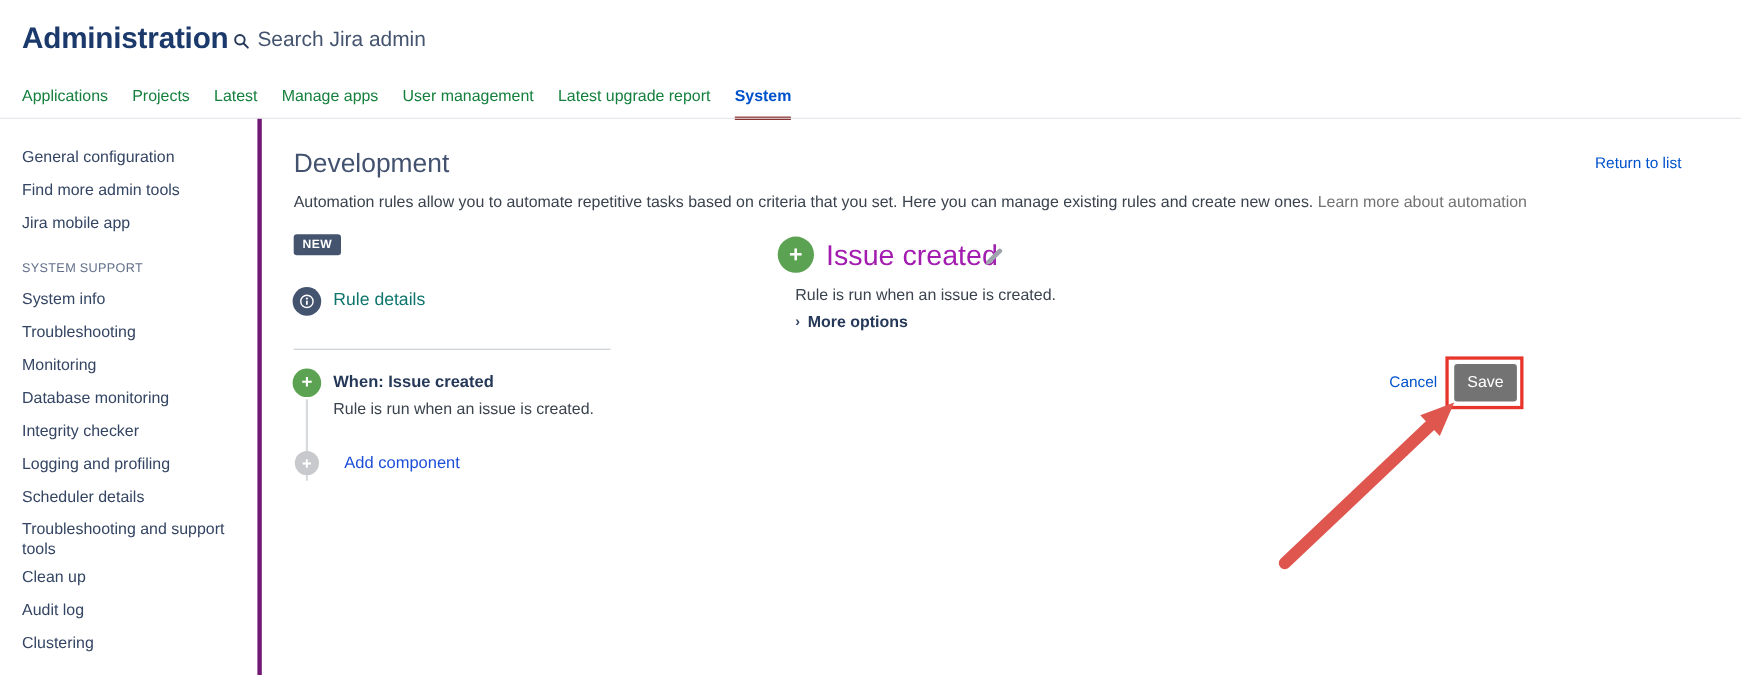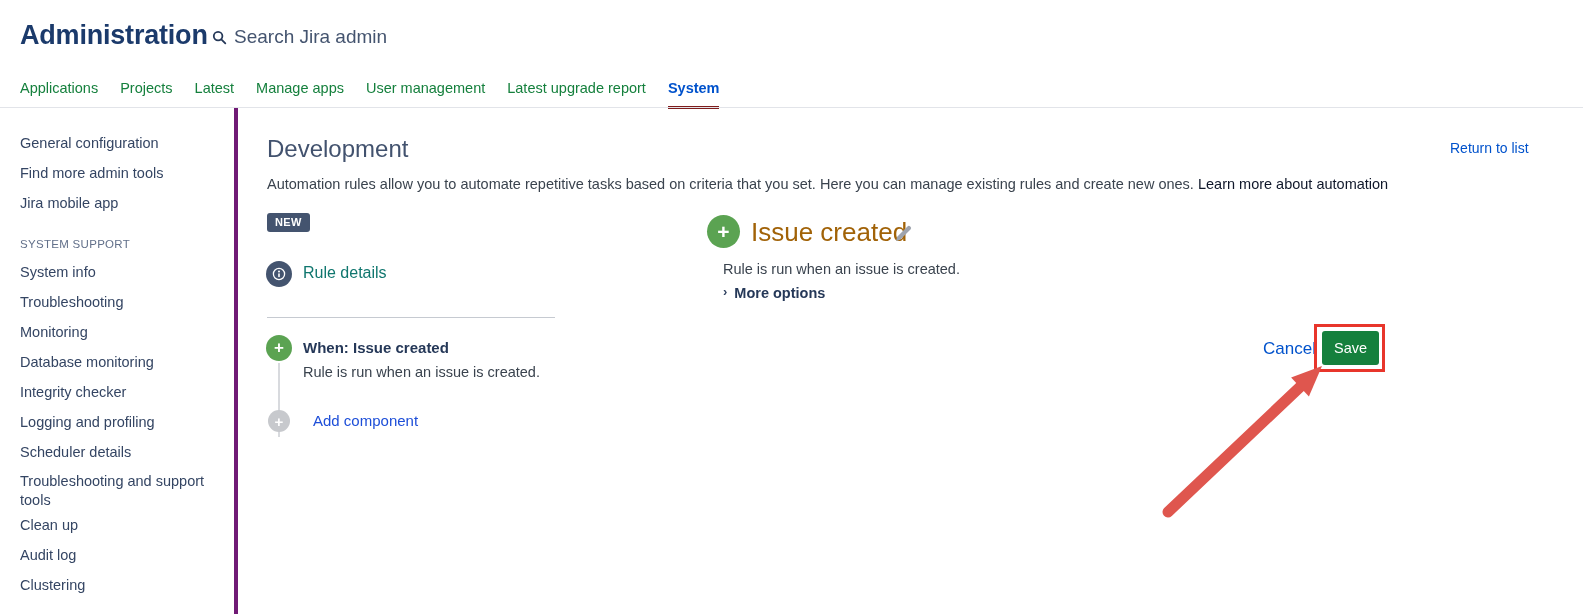--- a/index.html
+++ b/index.html
@@ -32,51 +32,51 @@
     line-height:19px; cursor:pointer; }
   .side-section { position:absolute; left:20px; font-size:11.5px; color:#62708a;
     letter-spacing:0.3px; }
 
   
   .page-title { position:absolute; left:267px; top:135px; font-size:24px; font-weight:400;
     color:#42526e; }
   .return-link { position:absolute; left:1450px; top:140px; font-size:14px; color:#0052cc;
     cursor:pointer; text-decoration:none; }
   .page-desc { position:absolute; left:267px; top:176px; font-size:14.5px; color:#3a434e; }
-  .page-desc a { color:#0f172a; text-decoration:none; cursor:pointer;margin-top:44px; }
+  .page-desc a { color:#737373; text-decoration:none; cursor:pointer;margin-top:44px; }
 
   .new-badge { position:absolute; left:267px; top:213px; background:#44546f; color:#fff;
     font-size:11px; font-weight:700; padding:3px 8px 4px; border-radius:3px; letter-spacing:0.4px; }
 
   .circle { border-radius:50%; display:flex; align-items:center; justify-content:center; }
   .rd-icon { position:absolute; left:266px; top:261px; width:26px; height:26px; background:#44546f; }
   .rd-label { position:absolute; left:303px; top:264px; font-size:16px; color:#0f766e; cursor:pointer; }
   .panel-divider { position:absolute; left:267px; top:317px; width:288px; height:1px; background:#c6cad1; }
 
   .when-icon { position:absolute; left:266px; top:335px; width:26px; height:26px; background:#5ba352;
     color:#fff; font-size:17px; font-weight:700; }
   .when-title { position:absolute; left:303px; top:339px; font-size:15px; font-weight:700; color:#253858; cursor:pointer; }
   .when-sub { position:absolute; left:303px; top:364px; font-size:14.5px; color:#3a434e; }
   .connector { position:absolute; left:278px; top:363px; width:2px; height:74px; background:#d8dade; }
   .add-icon { position:absolute; left:268px; top:410px; width:22px; height:22px; background:#c7c9cd;
     color:#fff; font-size:15px; font-weight:700; }
   .add-label { position:absolute; left:313px; top:412px; font-size:15px; color:#1d4ed8; cursor:pointer; }
 
   .rule-icon { position:absolute; left:707px; top:215px; width:33px; height:33px; background:#5ba352;
     color:#fff; font-size:21px; font-weight:700; }
-  .rule-name { position:absolute; left:751px; top:217px; font-size:26px; font-weight:400; color:#a16207; }
+  .rule-name { position:absolute; left:751px; top:217px; font-size:26px; font-weight:400; color:#a21caf; }
   .pencil { position:absolute; left:894px; top:224px; cursor:pointer; }
   .rule-sub { position:absolute; left:723px; top:261px; font-size:14.5px; color:#3a434e; }
   .more-opts { position:absolute; left:723px; top:285px; display:flex; align-items:center; gap:7px; cursor:pointer; }
   .more-opts .chev { font-size:13px; font-weight:700; color:#344563; transform:translateY(-2px); }
   .more-opts .lbl { font-size:14.5px; font-weight:700; color:#253858; }
 
-  .cancel-link { position:absolute; left:1263px; top:339px; font-size:17px; color:#0052cc;
+  .cancel-link { position:absolute; left:1263px; top:339px; font-size:14px; color:#0052cc;
     cursor:pointer; text-decoration:none; }
-  .save-btn { position:absolute; left:1322px; top:331px; width:57px; height:34px; background:#15803d;
+  .save-btn { position:absolute; left:1322px; top:331px; width:57px; height:34px; background:#737373;
     color:#fff; border:none; border-radius:3px; font-size:14.5px; font-family:inherit; cursor:pointer; }
 
   
   .anno-rect { position:absolute; left:1314px; top:324px; width:71px; height:48px;
     border:3px solid #e8352b; }
   .anno-arrow { position:absolute; left:1150px; top:355px; width:200px; height:170px; pointer-events:none; }
 </style>
 </head>
 <body>
 

